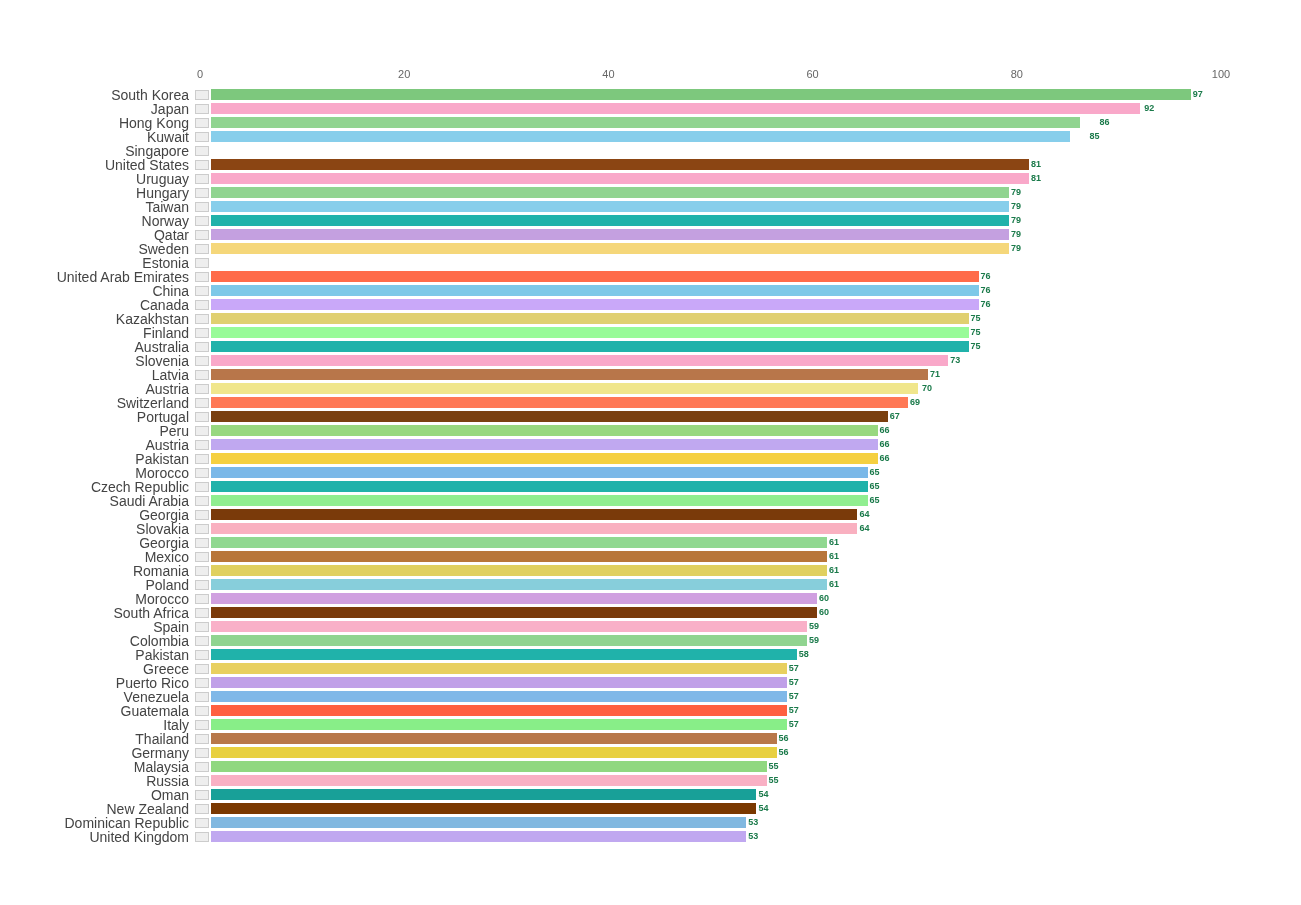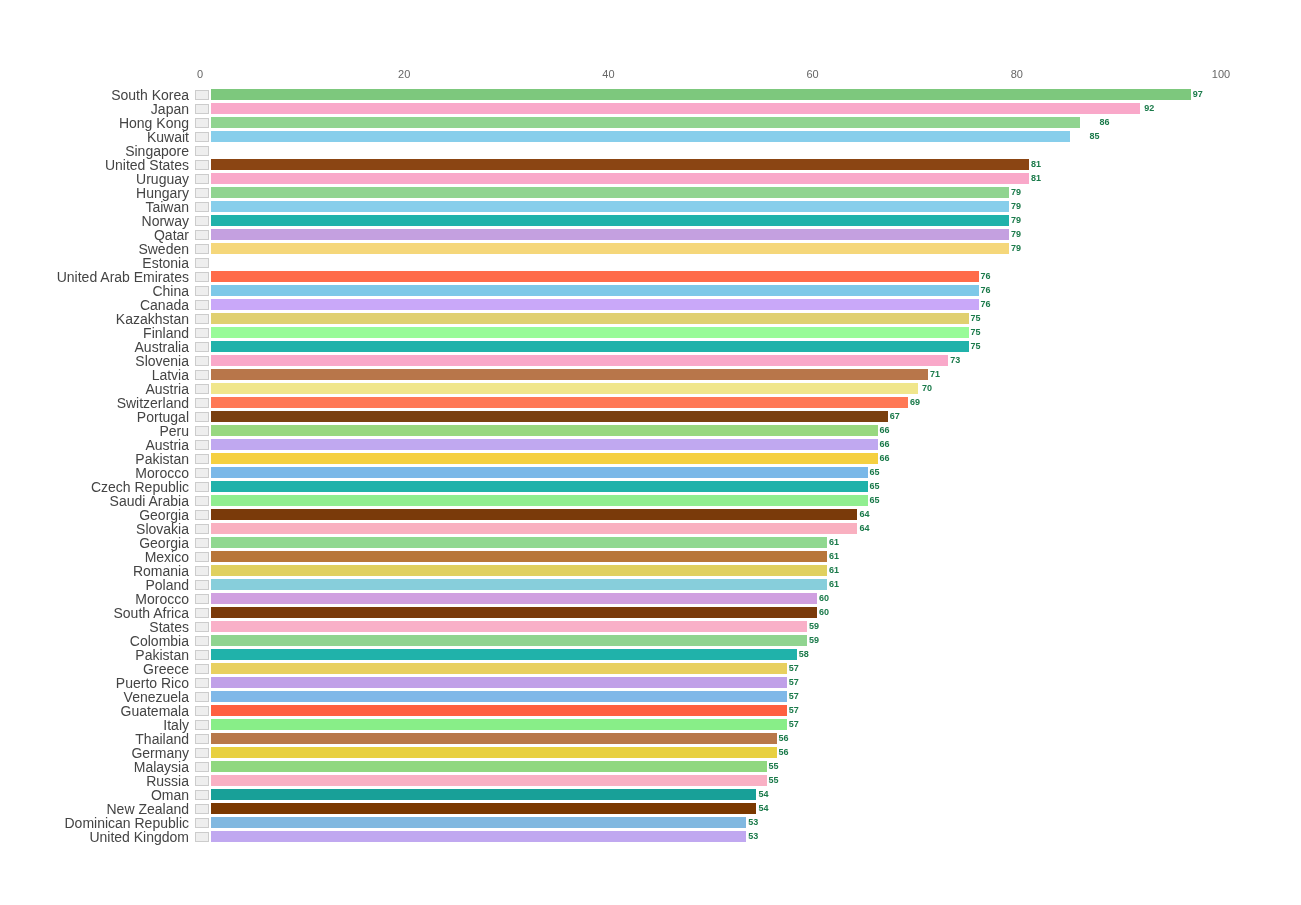--- a/index.html
+++ b/index.html
@@ -395,21 +395,21 @@
         </div>
         <div class="bar-row">
           <span class="country-label">South Africa</span>
           <span class="flag" style="background: rgb(238, 238, 238); border: 1px solid rgb(204, 204, 204);"></span>
           <div class="bar-track">
             <div class="bar-fill" style="width: 60%; background: rgb(122, 58, 10);"></div>
             <span class="bar-value" style="left: 60%; padding-left: 2px;">60</span>
           </div>
         </div>
         <div class="bar-row">
-          <span class="country-label">States</span>
+          <span class="country-label">Spain</span>
           <span class="flag" style="background: rgb(238, 238, 238); border: 1px solid rgb(204, 204, 204);"></span>
           <div class="bar-track">
             <div class="bar-fill" style="width: 59%; background: rgb(249, 176, 200);"></div>
             <span class="bar-value" style="left: 59%; padding-left: 2px;">59</span>
           </div>
         </div>
         <div class="bar-row">
           <span class="country-label">Colombia</span>
           <span class="flag" style="background: rgb(238, 238, 238); border: 1px solid rgb(204, 204, 204);"></span>
           <div class="bar-track">

